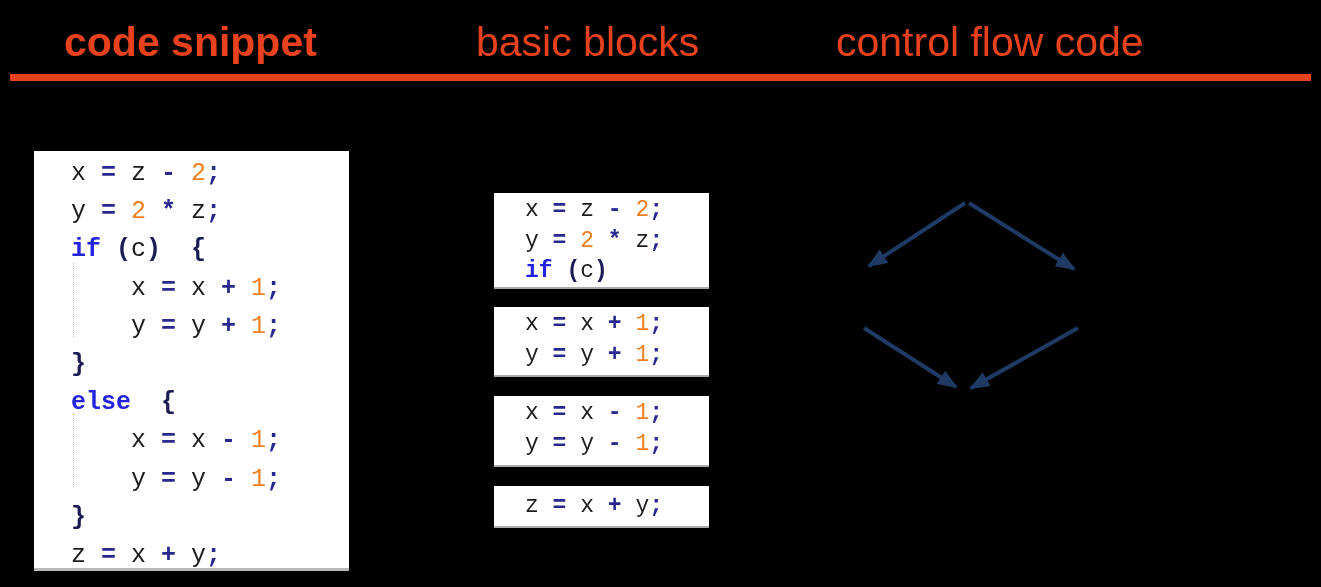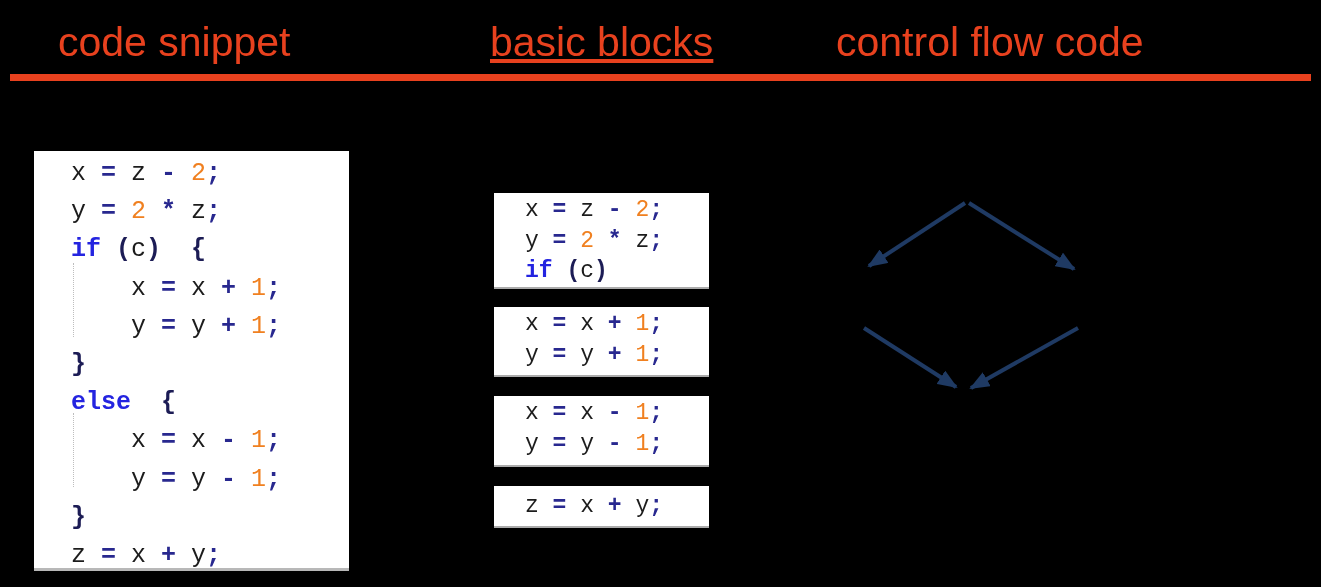--- a/index.html
+++ b/index.html
@@ -11,22 +11,22 @@
     font-family:"Liberation Sans", sans-serif;
   }
   .col-title {
     position:absolute;
     top:19px;
     font-size:41px;
     font-weight:400;
     color:var(--accent,#E8411E);
     white-space:nowrap;
   }
-  #title-code   { left:58px;  }
-  #title-blocks { left:490px;text-decoration:underline; }
+  #title-code   { left:64px;font-weight:bold;  }
+  #title-blocks { left:476px; }
   #title-cfg    { left:836px; }
   .rule {
     position:absolute;
     left:10px; top:74px;
     width:1301px; height:7px;
     background:var(--accent,#E8411E);
   }
   
   .code-box {
     position:absolute;

